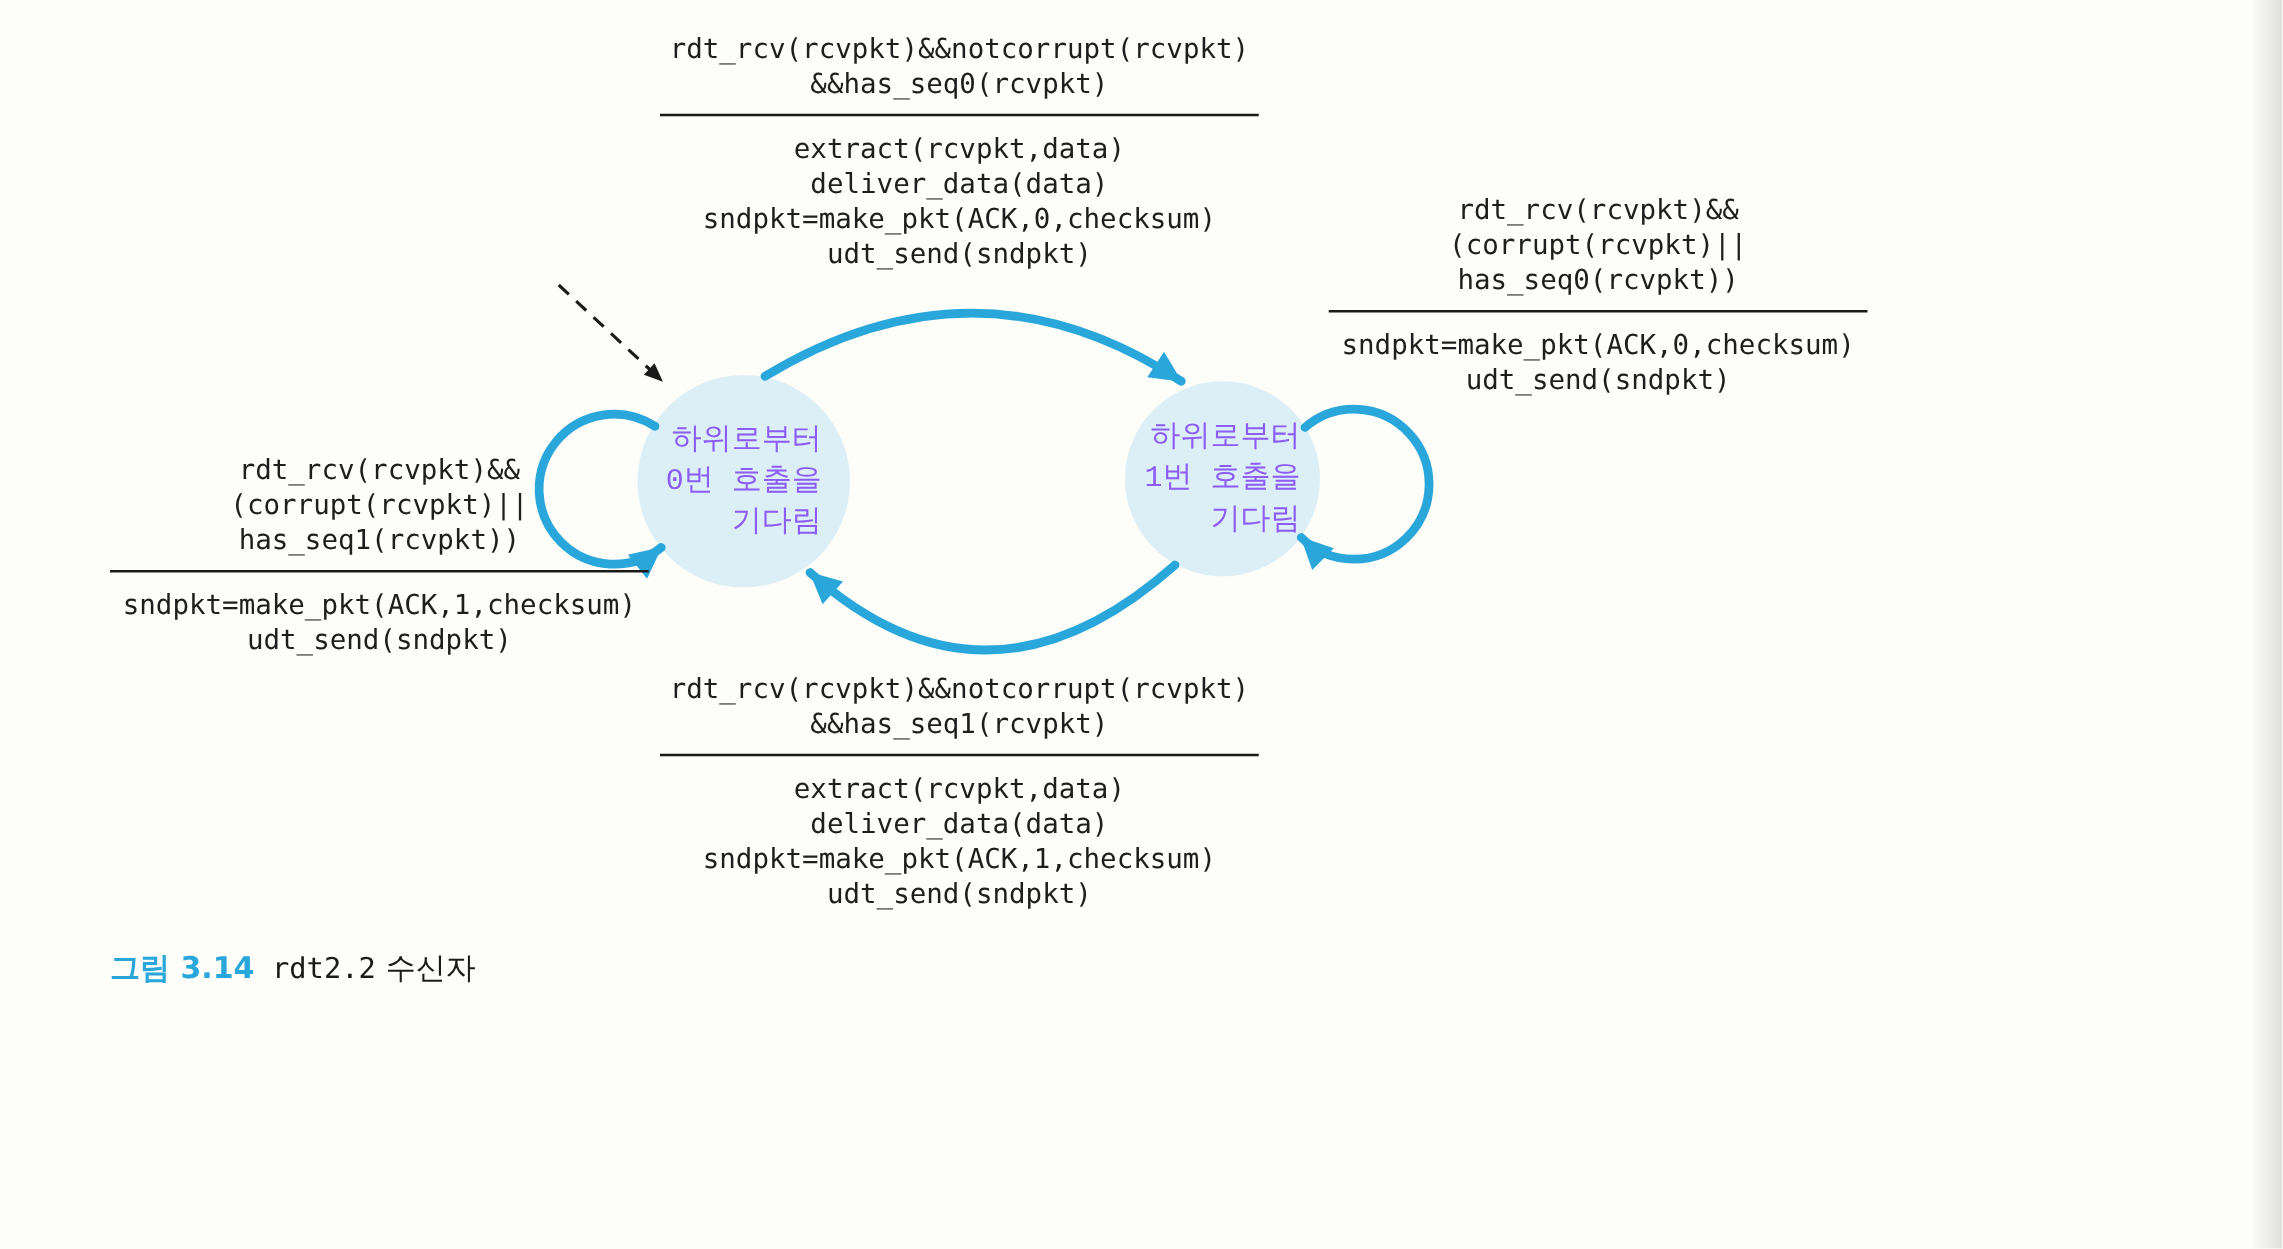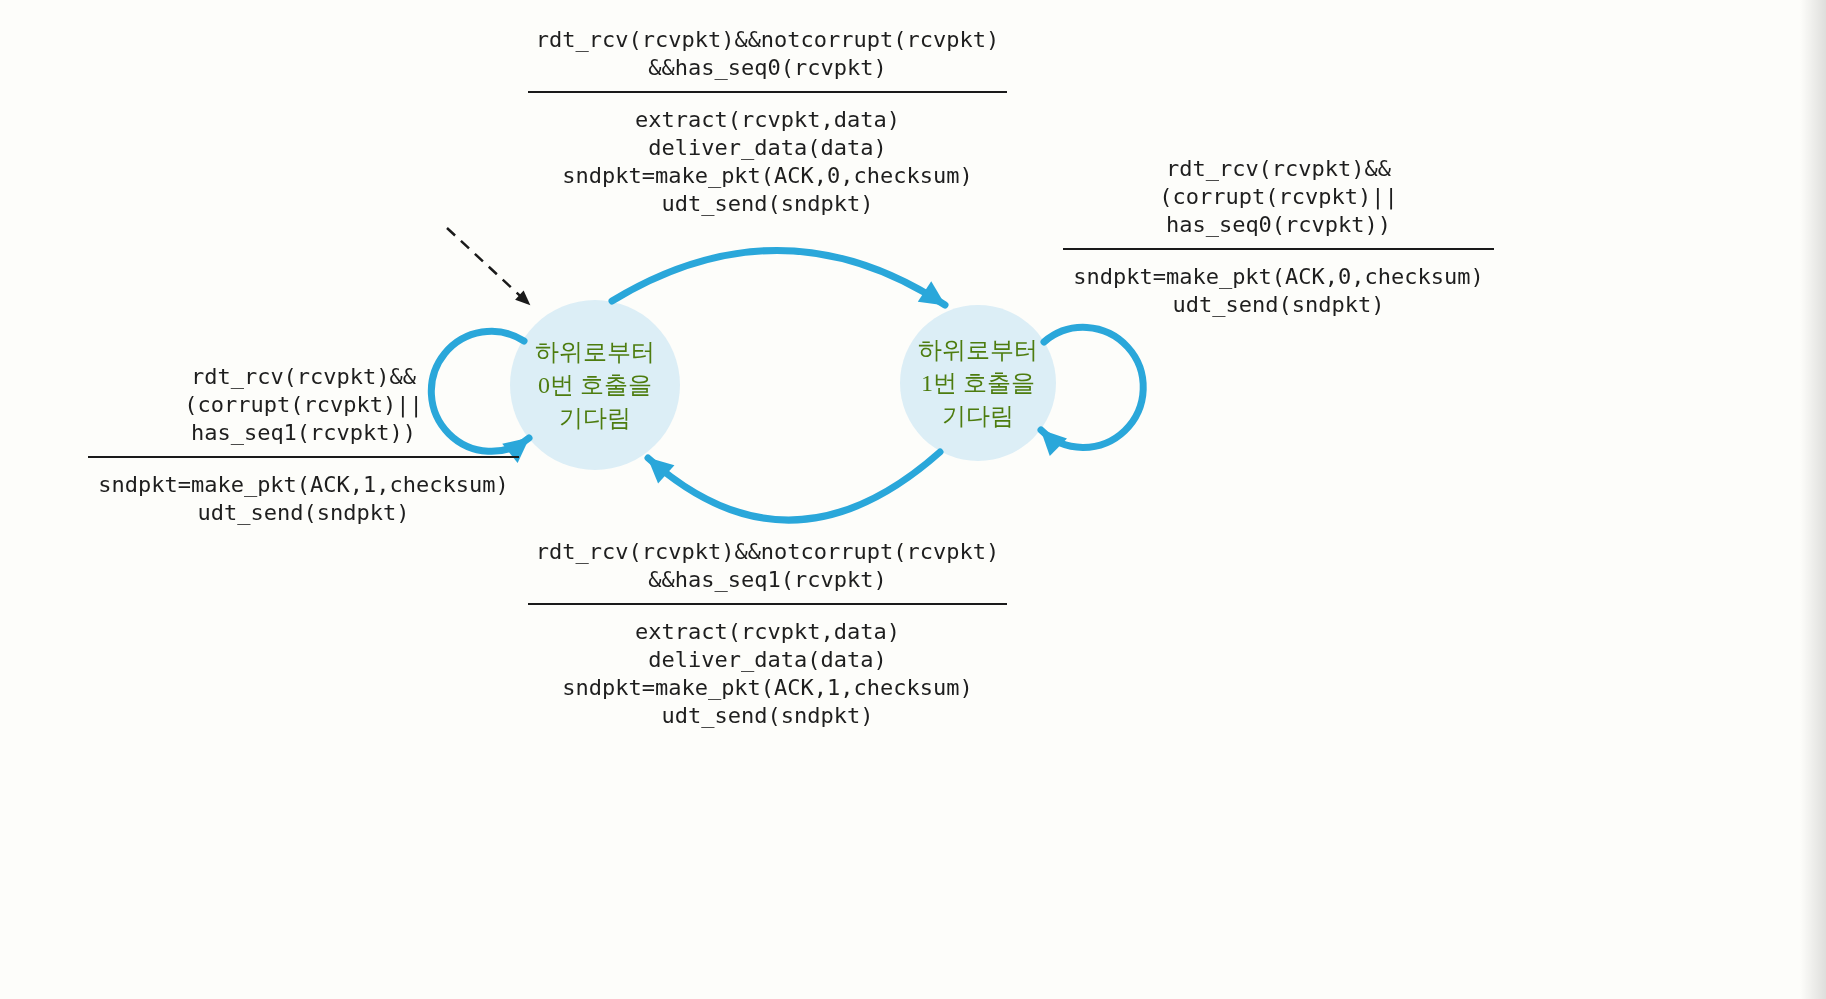--- a/index.html
+++ b/index.html
@@ -28,25 +28,25 @@
     border-radius: 50%;
     background: #dceef6;
     display: flex;
     align-items: center;
     justify-content: center;
   }
   .state-0 { left: 510px; top: 300px; width: 170px; height: 170px; }
   .state-1 { left: 900px; top: 305px; width: 156px; height: 156px; }
   .state-label {
     white-space: pre;
-    text-align: center;
+    text-align: right;
     font-size: 24px;
     line-height: 33px;
-    color: #4d7c0f;
-    font-family: Liberation Serif, serif;
+    color: #8b5cf6;
+    font-family: Liberation Mono, monospace;
   }
   svg.edges {
     position: absolute;
     left: 0;
     top: 0;
     pointer-events: none;
   }
   .code-block {
     position: absolute;
     color: #1e1e1e;
@@ -148,15 +148,18 @@
   <div class="code-block" style="left:528px; top:538px;">
     <div class="cond">rdt_rcv(rcvpkt)&amp;&amp;notcorrupt(rcvpkt)
 &amp;&amp;has_seq1(rcvpkt)</div>
     <div class="sep sep-wide"></div>
     <div class="act">extract(rcvpkt,data)
 deliver_data(data)
 sndpkt=make_pkt(ACK,1,checksum)
 udt_send(sndpkt)</div>
   </div>
 
+  <div class="caption">
+    <span class="cap-label">그림 3.14</span><span class="cap-code">rdt2.2</span><span class="cap-text">수신자</span>
+  </div>
 
   <div class="page-edge"></div>
 </div>
 
 </body></html>

